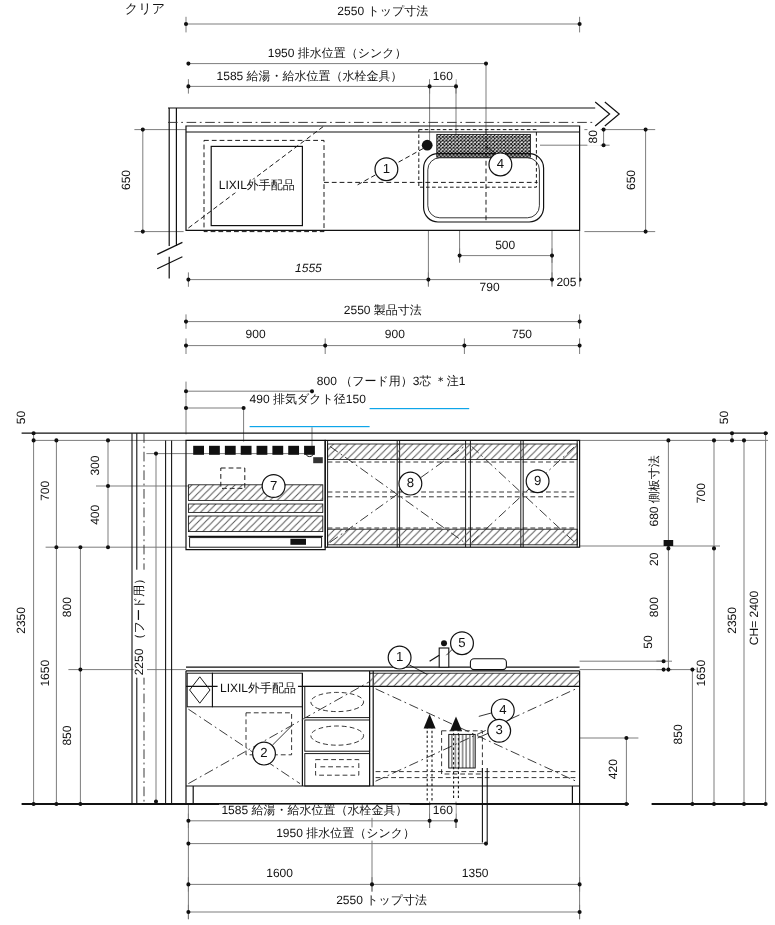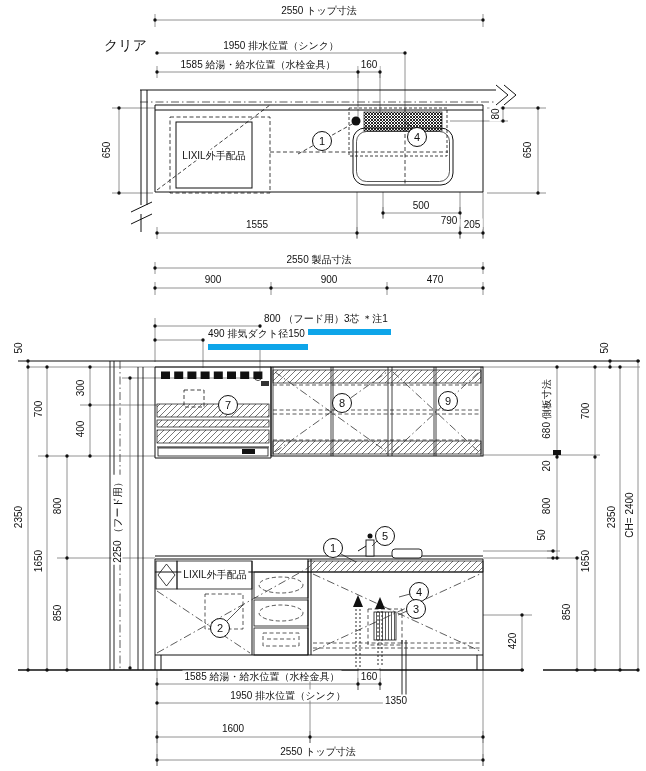--- a/index.html
+++ b/index.html
@@ -2,22 +2,22 @@
 <html><head>
 <meta charset="utf-8">
 <style>
   html,body{margin:0;padding:0;background:#fff;}
   #stage{position:relative;width:646px;height:771px;background:#ffffff;overflow:hidden;
          font-family:"Liberation Sans","DejaVu Sans",sans-serif;color:#111;}
   #linework{position:absolute;left:0;top:0;}
   .ht{position:absolute;transform:translate(-50%,-50%);white-space:nowrap;font-size:10px;background:#fff;padding:0 2px;line-height:1.1;}
   .vt{position:absolute;transform:translate(-50%,-50%) rotate(-90deg);white-space:nowrap;font-size:10px;background:#fff;padding:0 2px;line-height:1.1;}
   .lt{position:absolute;white-space:nowrap;font-size:10px;line-height:1.1;background:#fff;}
-  .ul{border-bottom:6px solid #0ea5e9;padding-right:3px;padding-bottom:5px;}
-  .small{font-size:14px;margin-top:36px;}
+  .ul{border-bottom:1px solid #0ea5e9;padding-right:3px;padding-bottom:16px;}
+  .small{font-size:11px;}
   .marker{position:absolute;width:20px;height:20px;border:1.3px solid #111;border-radius:50%;
           background:#fff;display:flex;align-items:center;justify-content:center;
           font-size:11px;line-height:1;box-sizing:border-box;}
 </style>
 </head>
 <body>
 
 <div id="stage">
 
   <svg id="linework" width="646" height="771" viewBox="0 0 646 771" xmlns="http://www.w3.org/2000/svg">
@@ -192,29 +192,29 @@
 
   <span class="lt small" style="left:104px;top:2px;">クリア</span>
   <span class="ht" style="left:319px;top:10px;">2550 トップ寸法</span>
   <span class="ht" style="left:281px;top:45px;">1950 排水位置（シンク）</span>
   <span class="ht" style="left:258px;top:64px;">1585 給湯・給水位置（水栓金具）</span>
   <span class="ht" style="left:369px;top:64px;">160</span>
   <span class="vt" style="left:106px;top:150px;">650</span>
   <span class="vt" style="left:527px;top:150px;">650</span>
   <span class="vt" style="left:495px;top:114px;">80</span>
   <span class="ht" style="left:421px;top:205px;">500</span>
-  <span class="ht" style="left:257px;top:224px;">1555</span>
-  <span class="ht" style="left:408px;top:220px;margin-left:41px;">790</span>
-  <span class="ht" style="left:472px;top:224px;">205</span>
+  <span class="ht" style="left:257px;top:224px;font-style:italic;">1555</span>
+  <span class="ht" style="left:408px;top:240px;">790</span>
+  <span class="ht" style="left:472px;top:236px;">205</span>
   <span class="ht" style="left:214px;top:155px;">LIXIL外手配品</span>
 
   <span class="ht" style="left:319px;top:259px;">2550 製品寸法</span>
   <span class="ht" style="left:213px;top:279px;">900</span>
   <span class="ht" style="left:329px;top:279px;">900</span>
-  <span class="ht" style="left:435px;top:279px;">470</span>
+  <span class="ht" style="left:435px;top:279px;">750</span>
 
   <span class="lt ul" style="left:264px;top:313px;">800 （フード用）3芯 ＊注1</span>
   <span class="lt ul" style="left:208px;top:328px;">490 排気ダクト径150</span>
 
   <span class="vt" style="left:18px;top:348px;">50</span>
   <span class="vt" style="left:38px;top:409px;">700</span>
   <span class="vt" style="left:80px;top:388px;">300</span>
   <span class="vt" style="left:80px;top:429px;">400</span>
   <span class="vt" style="left:18px;top:517px;">2350</span>
   <span class="vt" style="left:57px;top:506px;">800</span>
@@ -232,21 +232,21 @@
   <span class="vt" style="left:585px;top:561px;">1650</span>
   <span class="vt" style="left:611px;top:517px;">2350</span>
   <span class="vt" style="left:629px;top:515px;">CH= 2400</span>
   <span class="vt" style="left:512px;top:641px;">420</span>
   <span class="ht" style="left:215px;top:574px;">LIXIL外手配品</span>
 
   <span class="ht" style="left:262px;top:676px;">1585 給湯・給水位置（水栓金具）</span>
   <span class="ht" style="left:369px;top:676px;">160</span>
   <span class="ht" style="left:288px;top:695px;">1950 排水位置（シンク）</span>
   <span class="ht" style="left:233px;top:728px;">1600</span>
-  <span class="ht" style="left:396px;top:700px;">1350</span>
+  <span class="ht" style="left:396px;top:728px;">1350</span>
   <span class="ht" style="left:318px;top:751px;">2550 トップ寸法</span>
 
   <div class="marker" style="left:312px;top:131px;">1</div>
   <div class="marker" style="left:407px;top:127px;">4</div>
   <div class="marker" style="left:218px;top:395px;">7</div>
   <div class="marker" style="left:332px;top:393px;">8</div>
   <div class="marker" style="left:438px;top:391px;">9</div>
   <div class="marker" style="left:210px;top:618px;">2</div>
   <div class="marker" style="left:323px;top:538px;">1</div>
   <div class="marker" style="left:375px;top:526px;">5</div>

